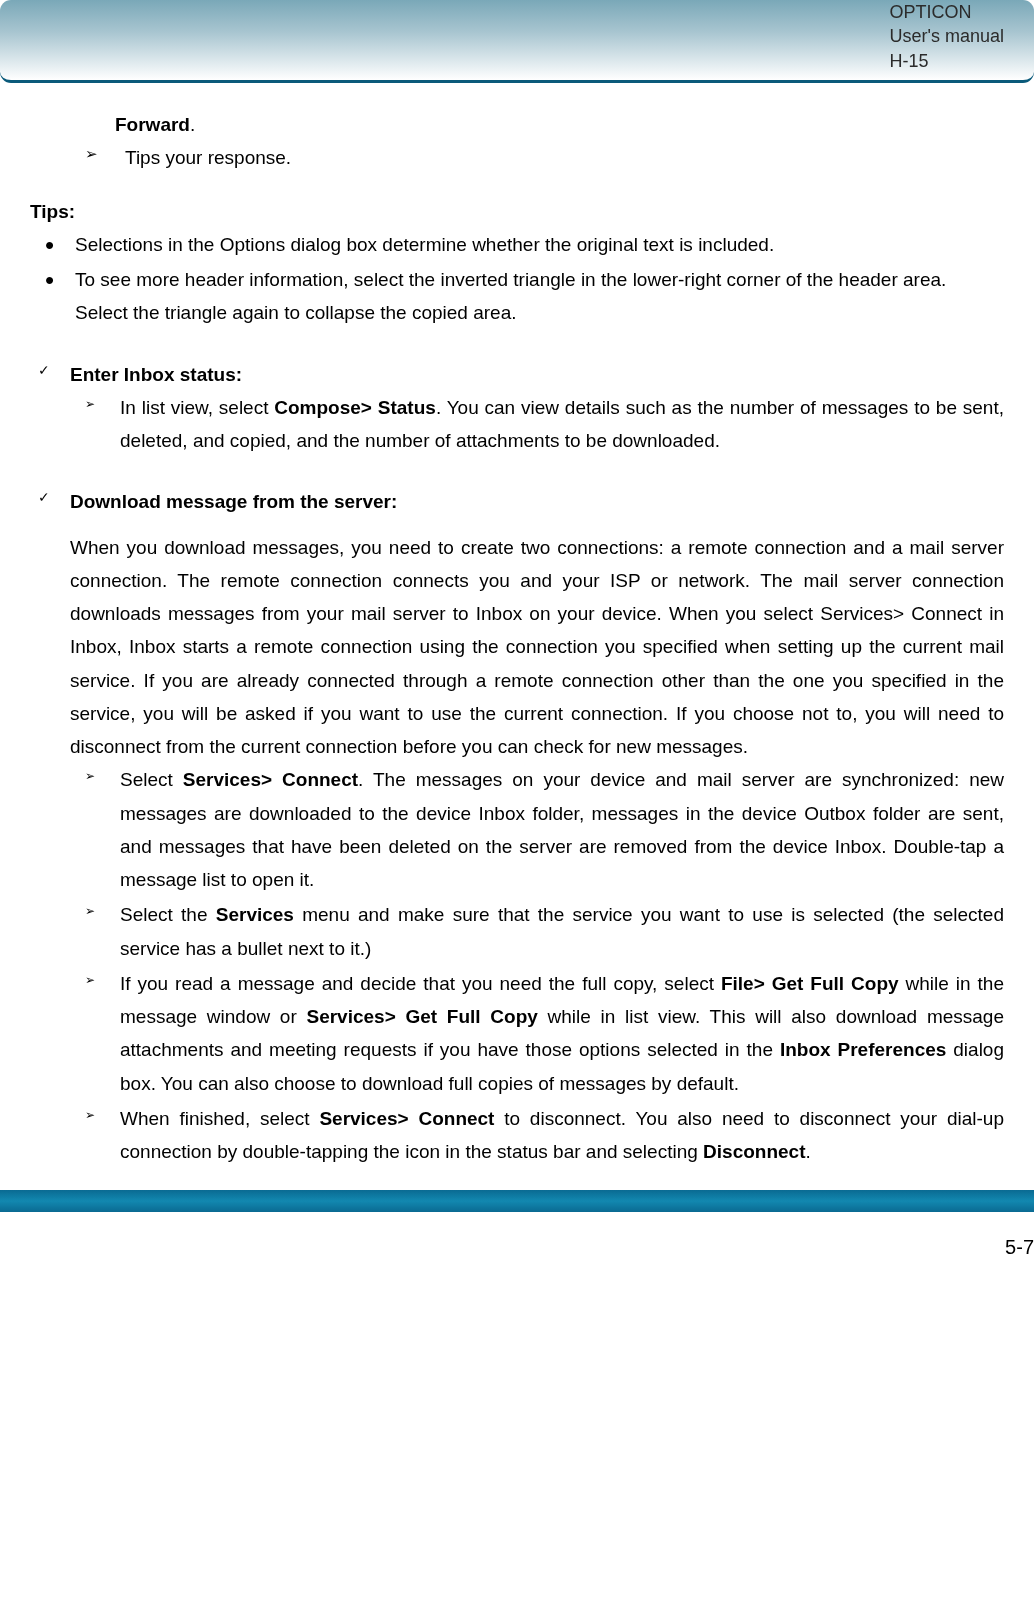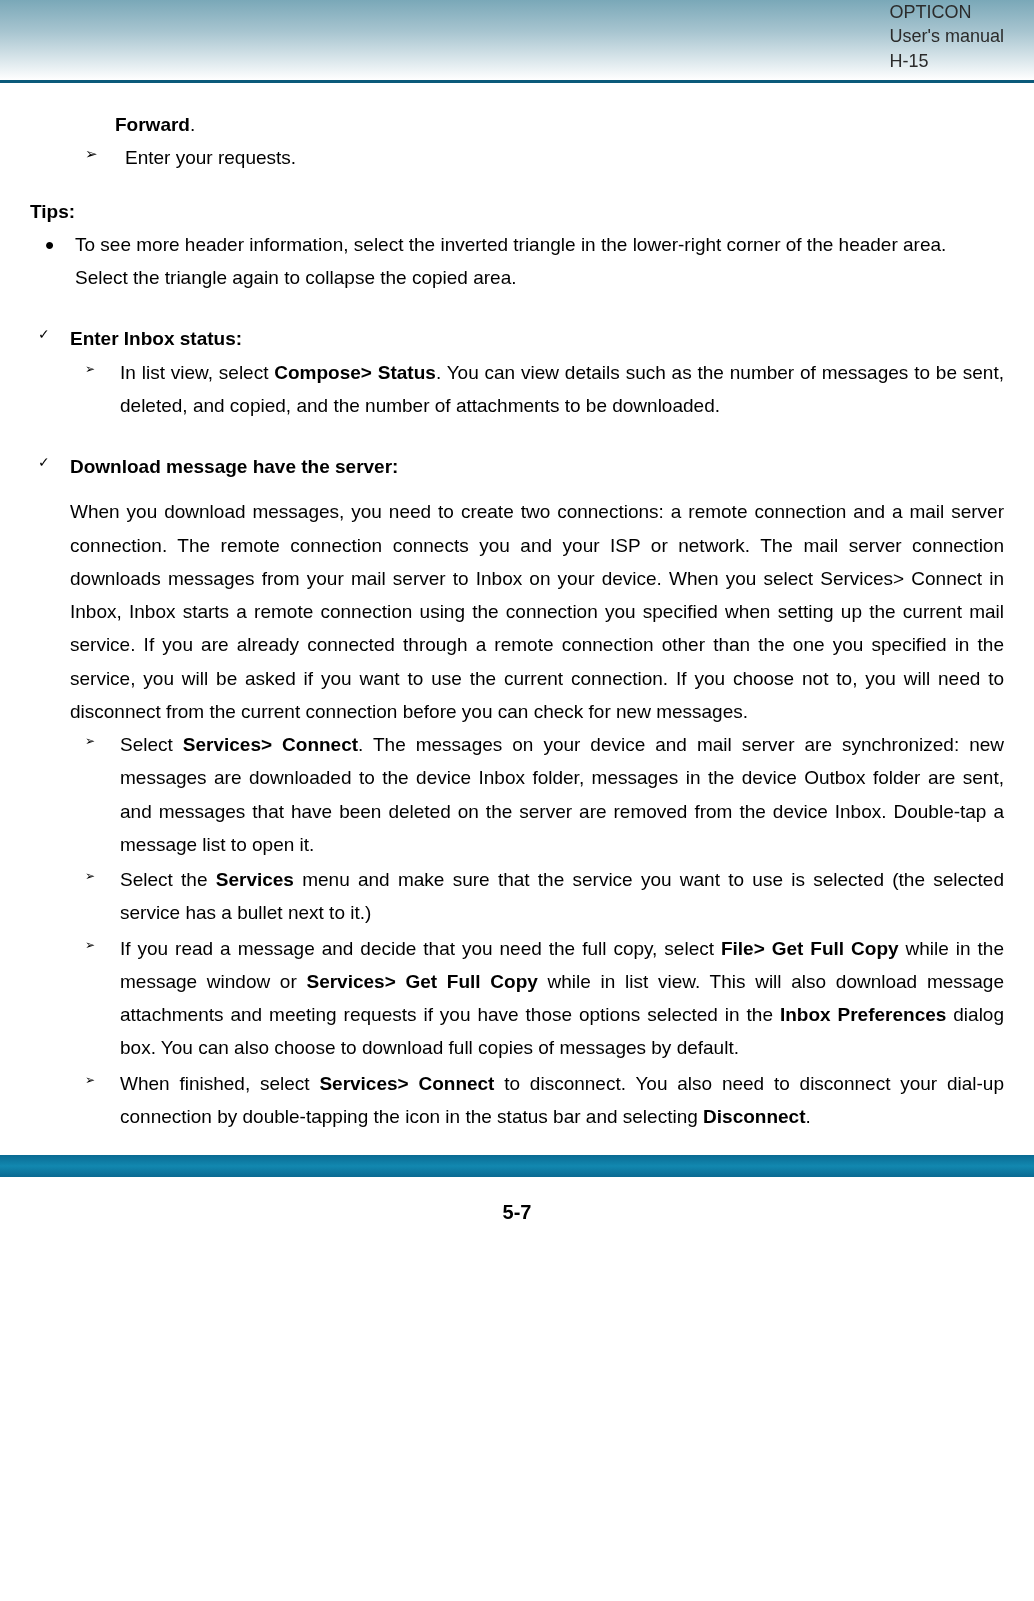--- a/index.html
+++ b/index.html
@@ -10,20 +10,21 @@
       line-height: 1.75;
       color: #000;
       background: #fff;
       width: 1034px;
     }
     .header-band {
       height: 80px;
       background: linear-gradient(to bottom, #7aa8b8 0%, #a8c5d0 40%, #ffffff 100%);
       position: relative;
       border-bottom: 3px solid #0a5a7a;
+      border-radius: 11px;
     }
     .header-text {
       position: absolute;
       right: 30px;
       top: 0px;
       font-size: 18px;
       color: #2b2b2b;
       line-height: 1.35;
     }
     .content {
@@ -45,61 +46,62 @@
     ul.dot > li::before { content: "\2022"; position: absolute; left: 15px; top: -5px; font-size: 26px; }
     ul.check > li { padding-left: 40px; position: relative; margin-top: 28px; }
     ul.check > li::before { content: "\2713"; position: absolute; left: 8px; top: 0; font-size: 14px; }
     ul.check > li .heading { font-weight: bold; }
     ul.check > li .para { text-align: justify; margin-top: 12px; }
     .footer-band {
       margin-top: 10px;
       height: 22px;
       background: linear-gradient(to bottom, #0a6a92 0%, #1288b0 50%, #0a6a92 100%);
     }
-    .page-num { text-align: center; font-weight: bold; font-size: 20px; margin-top: 18px; padding-bottom: 20px;}
+    .page-num { text-align: right; font-weight: normal; font-size: 20px; margin-top: 18px; padding-bottom: 20px;}
   </style>
 </head>
 <body>
 
 <div class="header-band">
   <div class="header-text">
     <span>OPTICON</span><br>
     <span>User's manual</span><br>
     <span>H-15</span>
   </div>
 </div>
 
 <div class="content">
 
   <div class="forward-line">
     <span class="b">Forward</span><span>.</span>
   </div>
 
   <ul class="arrow">
-    <li><span>Enter your requests.</span></li>
+    <li><span>Tips your response.</span></li>
   </ul>
 
   <div class="tips-label">Tips:</div>
 
   <ul class="dot">
+    <li><span>Selections in the Options dialog box determine whether the original text is included.</span></li>
     <li><span>To see more header information, select the inverted triangle in the lower-right corner of the header area. Select the triangle again to collapse the copied area.</span></li>
   </ul>
 
   <ul class="check">
     <li>
       <div class="heading">Enter Inbox status:</div>
       <ul class="smallarrow">
         <li>
           <span>In list view, select </span><span class="b">Compose&gt; Status</span><span>. You can view details such as the number of messages to be sent, deleted, and copied, and the number of attachments to be downloaded.</span>
         </li>
       </ul>
     </li>
 
     <li>
-      <div class="heading">Download message have the server:</div>
+      <div class="heading">Download message from the server:</div>
       <div class="para">When you download messages, you need to create two connections: a remote connection and a mail server connection. The remote connection connects you and your ISP or network. The mail server connection downloads messages from your mail server to Inbox on your device. When you select Services&gt; Connect in Inbox, Inbox starts a remote connection using the connection you specified when setting up the current mail service. If you are already connected through a remote connection other than the one you specified in the service, you will be asked if you want to use the current connection. If you choose not to, you will need to disconnect from the current connection before you can check for new messages.</div>
       <ul class="smallarrow">
         <li>
           <span>Select </span><span class="b">Services&gt; Connect</span><span>. The messages on your device and mail server are synchronized: new messages are downloaded to the device Inbox folder, messages in the device Outbox folder are sent, and messages that have been deleted on the server are removed from the device Inbox. Double-tap a message list to open it.</span>
         </li>
         <li>
           <span>Select the </span><span class="b">Services</span><span> menu and make sure that the service you want to use is selected (the selected service has a bullet next to it.)</span>
         </li>
         <li>
           <span>If you read a message and decide that you need the full copy, select </span><span class="b">File&gt; Get Full Copy</span><span> while in the message window or </span><span class="b">Services&gt; Get Full Copy</span><span> while in list view. This will also download message attachments and meeting requests if you have those options selected in the </span><span class="b">Inbox Preferences</span><span> dialog box. You can also choose to download full copies of messages by default.</span>

